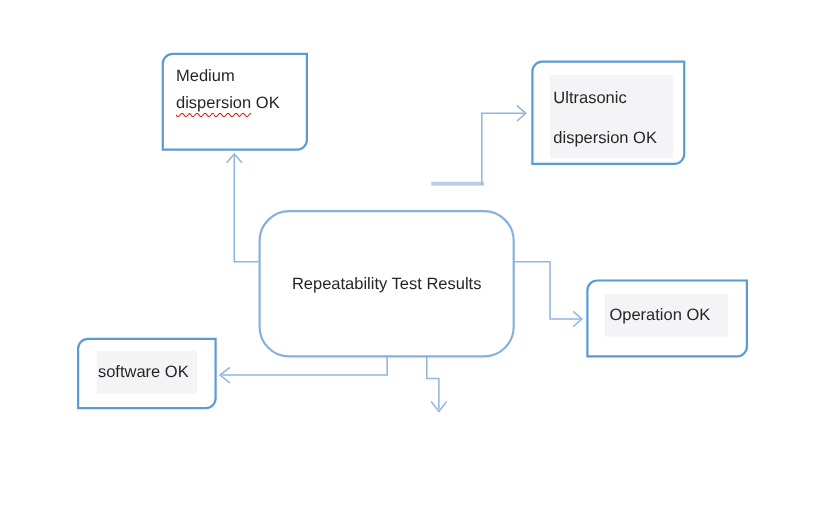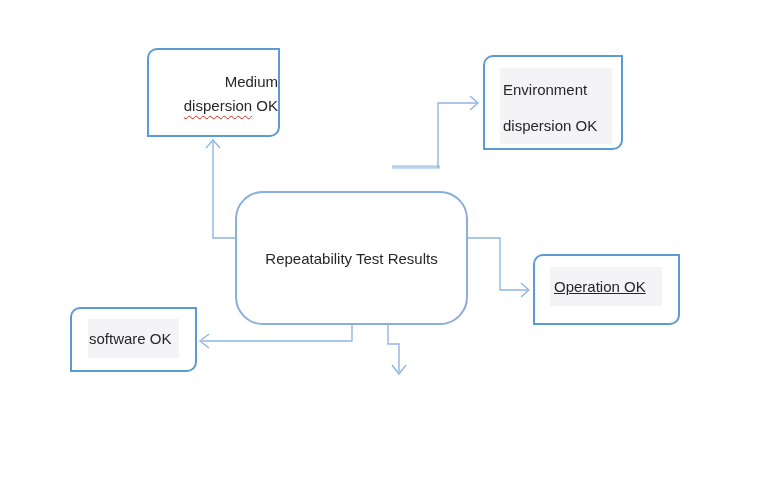--- a/index.html
+++ b/index.html
@@ -20,21 +20,21 @@
     background:#f4f4f6;display:block;box-sizing:border-box;
     white-space:nowrap;
   }
   .line{display:block;white-space:nowrap;}
   .squiggle{
     text-decoration-line:underline;text-decoration-style:wavy;
     text-decoration-color:#cf2a1b;text-decoration-thickness:1px;
     text-underline-offset:4px;
   }
   
-  .medium-text{padding:20px 0 0 11px;line-height:24px;text-align:right;}
+  .medium-text{padding:8px 0 0 11px;line-height:24px;}
   .ultra-hl{margin:11px 0 0 15px;width:112px;height:76px;padding:4px 0 0 3px;line-height:36px;}
   .oper-hl{margin:11px 0 0 15px;width:112px;height:39px;line-height:39px;padding-left:4px;}
   .soft-hl{margin:10px 0 0 16px;width:91px;height:39px;line-height:39px;padding-left:1px;}
   .env-hl{margin:9px 0 0 14px;width:117px;height:39px;line-height:39px;padding-left:5px;}
   svg.wires{position:absolute;left:0;top:0;pointer-events:none;}
   .conn{stroke:#90b6e2;stroke-width:1.4;fill:none;}
   .conn-light{stroke:#b9d0ea;stroke-width:3.5;fill:none;}
 </style>
 </head>
 <body>
@@ -72,30 +72,30 @@
 
   <div class="node" style="left:147px;top:48px;width:133px;height:89px;">
     <div class="medium-text">
       <span class="line">Medium</span>
       <span class="line"><span class="squiggle">dispersion</span><span> OK</span></span>
     </div>
   </div>
 
   <div class="node" style="left:483px;top:55px;width:140px;height:95px;">
     <div class="hl ultra-hl">
-      <span class="line">Environment</span>
+      <span class="line">Ultrasonic</span>
       <span class="line">dispersion OK</span>
     </div>
   </div>
 
   <div class="node node-center" style="left:235px;top:170px;width:233px;height:134px;margin-top:21px;">
     <span>Repeatability Test Results</span>
   </div>
 
-  <div class="node" style="left:533px;top:254px;width:147px;height:71px;text-decoration:underline;">
+  <div class="node" style="left:533px;top:254px;width:147px;height:71px;">
     <span class="hl oper-hl">Operation OK</span>
   </div>
 
   <div class="node" style="left:70px;top:307px;width:127px;height:65px;">
     <span class="hl soft-hl">software OK</span>
   </div>
 
 
 </div>
 

